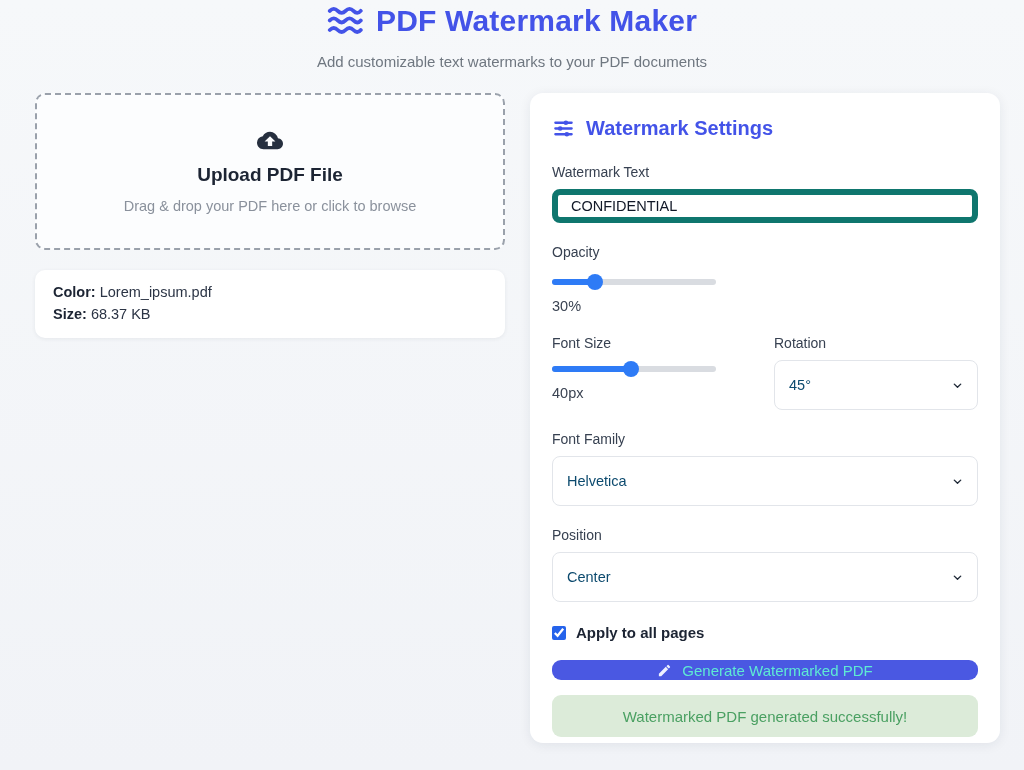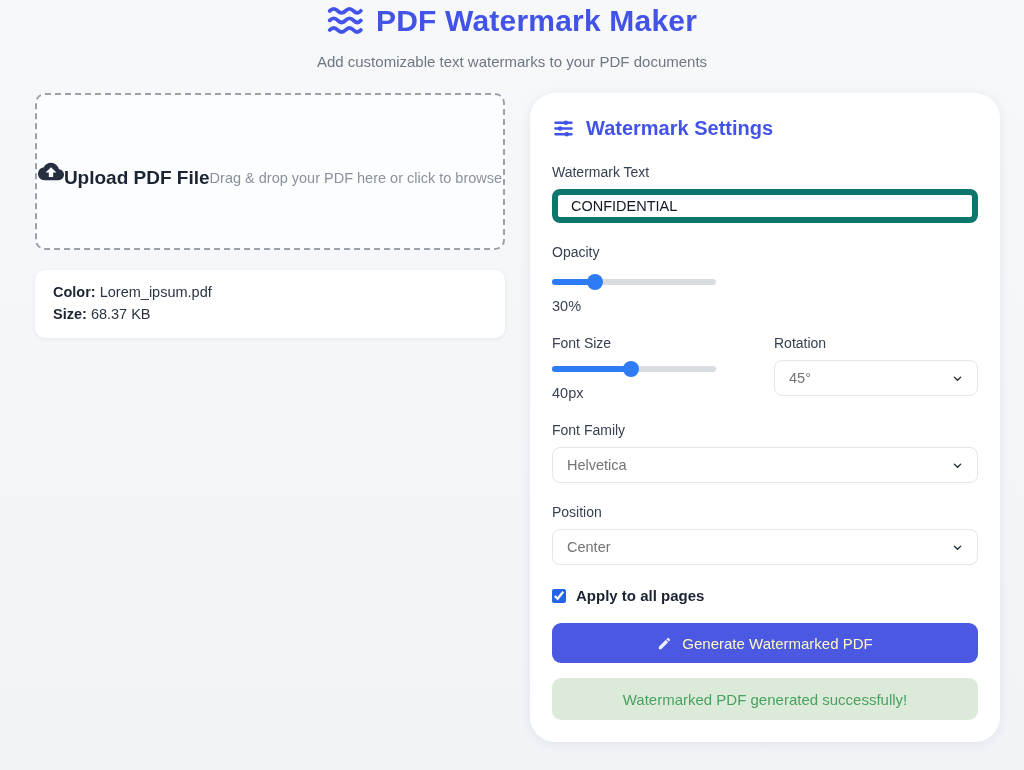--- a/index.html
+++ b/index.html
@@ -20,21 +20,21 @@
   .main { display: flex; gap: 25px; padding: 0 24px 0 35px; margin-top: 23px; align-items: flex-start; }
   .col-left { width: 470px; }
   .col-right { width: 470px; }
 
   
   .dropzone {
     height: 157px;
     background: #fcfdfe;
     border: 2px dashed #9aa1ab;
     border-radius: 10px;
-    display: flex; flex-direction: row; align-items: center; justify-content: center;
+    display: flex; flex-direction: column; align-items: center; justify-content: center;
     cursor: pointer;
   }
   .dropzone .cloud { width: 26px; height: 22px; }
   .dropzone-title { margin-top: 12px; font-size: 19px; font-weight: 700; color: #1c2433; }
   .dropzone-hint { margin-top: 12px; font-size: 14.5px; color: #8a919c; }
 
   
   .file-card {
     margin-top: 20px;
     background: #ffffff;
@@ -43,23 +43,23 @@
     box-shadow: 0 1px 4px rgba(30,40,60,0.07);
     font-size: 14.5px;
     color: #2b3445;
     line-height: 1.5;
   }
   .file-card b { font-weight: 700; color: #1c2433; }
 
   
   .panel {
     background: #ffffff;
-    border-radius: 25px;
+    border-radius: 13px;
     box-shadow: 0 2px 12px rgba(30,40,60,0.08);
-    padding: 24px 22px 22px 22px;
+    padding: 24px 22px 6px 22px;
   }
   .panel-header { display: flex; align-items: center; gap: 11px; margin-bottom: 24px; }
   .panel-title { font-size: 20px; font-weight: 700; color: #4353e8; }
 
   .field-label { font-size: 14px; font-weight: 500; color: #374151; margin-bottom: 9px; }
 
   .text-input {
     width: 100%; height: 34px;
     border: 6px solid #0f766e; border-radius: 8px;
     padding: 0 13px;
@@ -83,40 +83,40 @@
   .slider-track { position: relative; height: 6px; background: #d9dce1; border-radius: 3px; }
   .slider-fill { position: relative; height: 6px; background: #2e7bf6; border-radius: 3px; }
   .slider-thumb {
     position: absolute; right: -8px; top: 50%; transform: translateY(-50%);
     width: 16px; height: 16px; border-radius: 50%; background: #2e7bf6;
   }
   .slider-value { font-size: 14.5px; color: #3a4352; margin-top: 3px; }
 
   
   .select {
-    height: 36px; border: 1px solid #e2e5ea; border-radius: 8px;
+    height: 50px; border: 1px solid #e2e5ea; border-radius: 8px;
     display: flex; align-items: center; justify-content: space-between;
-    padding: 0 14px; font-size: 14.5px; color: #737373;
+    padding: 0 14px; font-size: 14.5px; color: #0c4a6e;
     background: #fff; cursor: pointer;
   }
   .select.small { margin-top: 4px; }
   .full-field { margin-top: 21px; }
 
   
   .checkbox-row { display: flex; align-items: center; gap: 10px; margin-top: 22px; }
   .checkbox-row input {
     width: 14px; height: 14px; accent-color: #2563eb; cursor: pointer;
   }
   .checkbox-label { font-size: 15px; font-weight: 600; color: #1c2433; }
 
   
   .generate-btn {
-    margin-top: 19px; width: 100%; height: 40px;
+    margin-top: 19px; width: 100%; height: 20px;
     background: #4a58e2; border: none; border-radius: 9px;
-    color: #fef9c3; font-family: inherit; font-size: 15px; font-weight: 500;
+    color: #5eead4; font-family: inherit; font-size: 15px; font-weight: 500;
     display: flex; align-items: center; justify-content: center; gap: 10px;
     cursor: pointer;
   }
 
   
   .status-box {
     margin-top: 15px; width: 100%; height: 42px;
     background: #dcebd9; border-radius: 9px;
     display: flex; align-items: center; justify-content: center;
     font-size: 15px; color: #4aa062;

